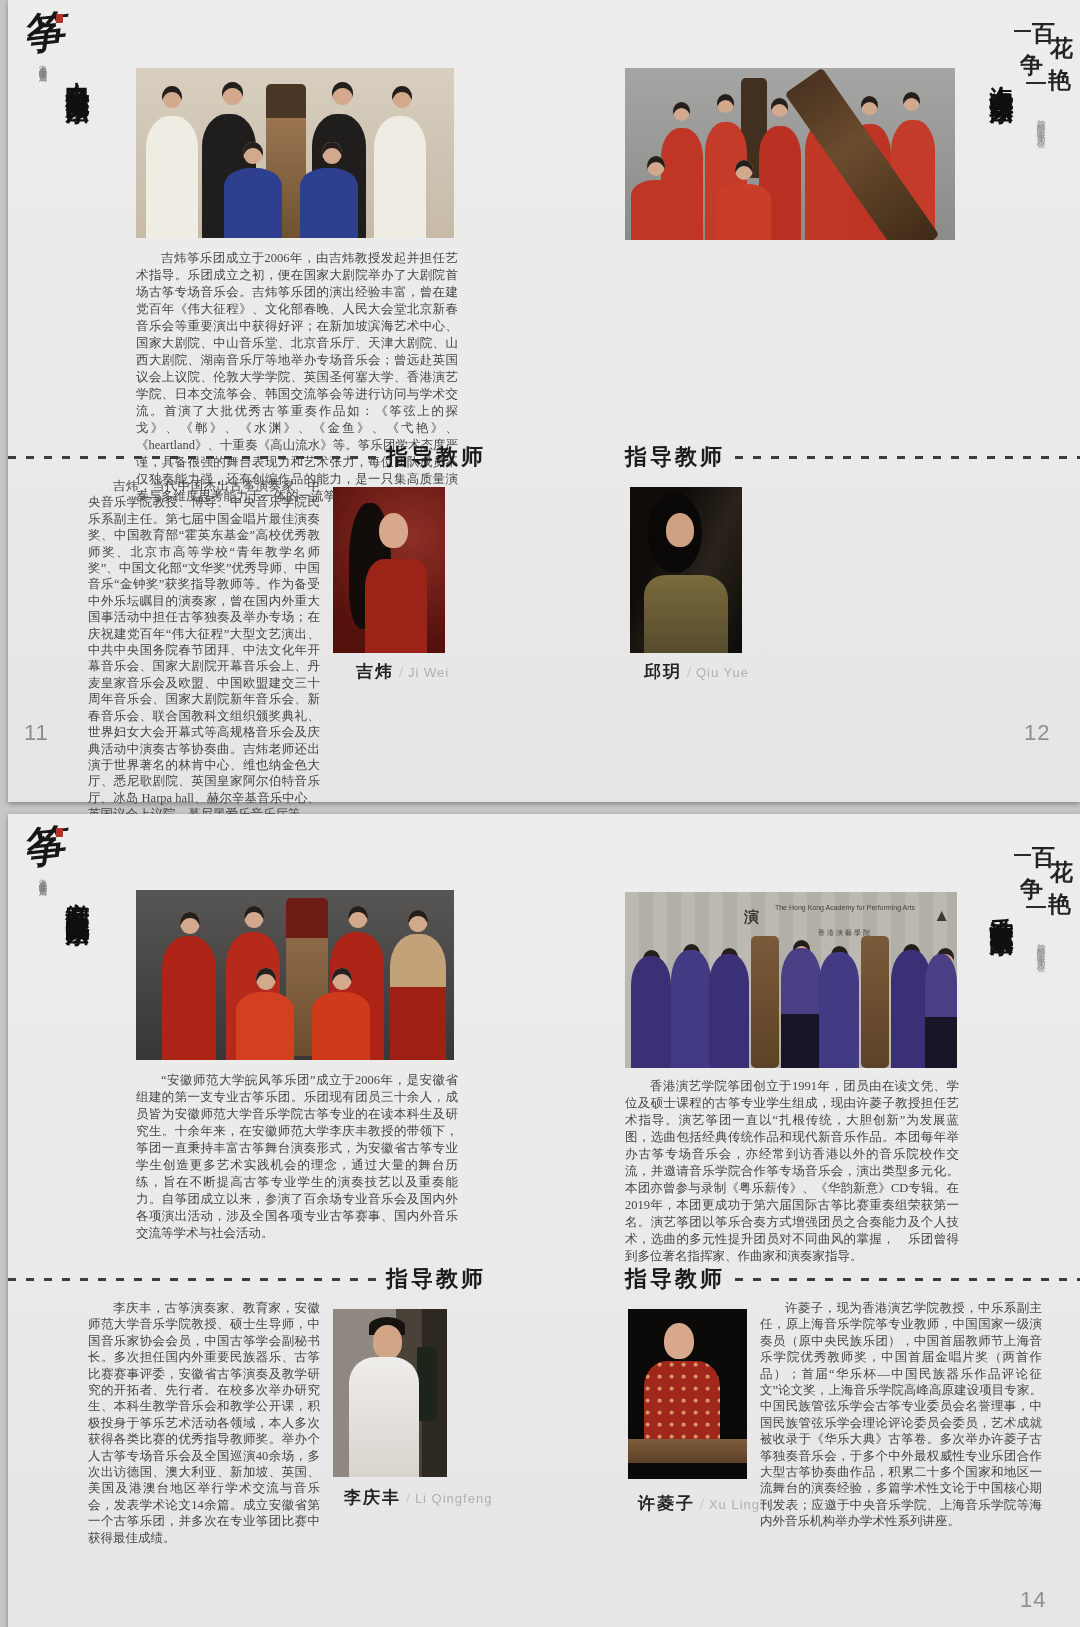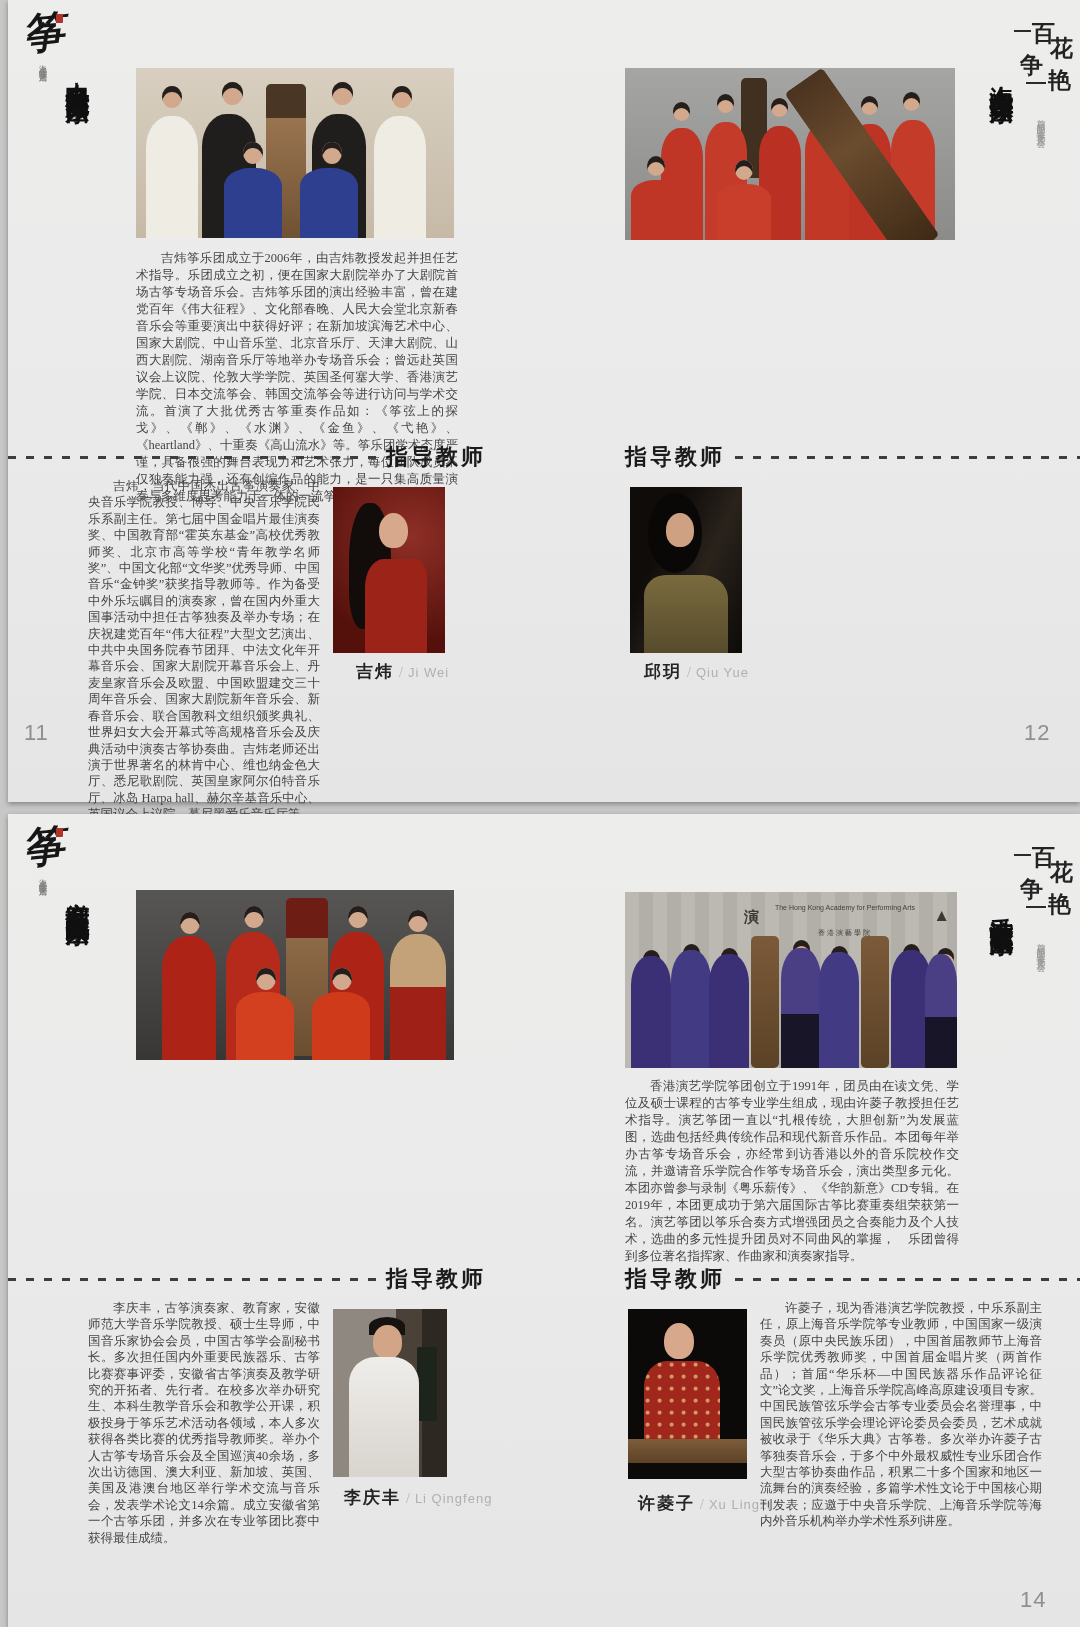--- a/index.html
+++ b/index.html
@@ -185,20 +185,21 @@
     <div class="ph-head" style="left:212px;top:16px;width:20px;height:22px;"></div>
     <div class="ph-fig" style="left:194px;width:54px;height:128px;background:#ad2417;"></div>
     <div class="ph-head" style="left:272px;top:20px;width:20px;height:22px;"></div>
     <div class="ph-fig" style="left:254px;width:56px;height:126px;background:linear-gradient(180deg,#c3a27a 42%,#9e2016 42%);"></div>
     <div class="ph-head" style="left:120px;top:78px;width:20px;height:22px;"></div>
     <div class="ph-fig" style="left:100px;width:58px;height:68px;background:#d2401f;"></div>
     <div class="ph-head" style="left:196px;top:78px;width:20px;height:22px;"></div>
     <div class="ph-fig" style="left:176px;width:58px;height:68px;background:#cf3a1a;"></div>
   </div>
 
+  <div class="intro" style="left:128px;top:258px;width:322px;height:108px;">“安徽师范大学皖风筝乐团”成立于2006年，是安徽省组建的第一支专业古筝乐团。乐团现有团员三十余人，成员皆为安徽师范大学音乐学院古筝专业的在读本科生及研究生。十余年来，在安徽师范大学李庆丰教授的带领下，筝团一直秉持丰富古筝舞台演奏形式，为安徽省古筝专业学生创造更多艺术实践机会的理念，通过大量的舞台历练，旨在不断提高古筝专业学生的演奏技艺以及重奏能力。自筝团成立以来，参演了百余场专业音乐会及国内外各项演出活动，涉及全国各项专业古筝赛事、国内外音乐交流等学术与社会活动。</div>
 
   <div class="divider" style="left:0;top:464px;width:368px;"></div>
   <div class="sec-label" style="left:378px;top:450px;">指导教师</div>
 
   <div class="bio" style="left:80px;top:486px;width:232px;">李庆丰，古筝演奏家、教育家，安徽师范大学音乐学院教授、硕士生导师，中国音乐家协会会员，中国古筝学会副秘书长。多次担任国内外重要民族器乐、古筝比赛赛事评委，安徽省古筝演奏及教学研究的开拓者、先行者。在校多次举办研究生、本科生教学音乐会和教学公开课，积极投身于筝乐艺术活动各领域，本人多次获得各类比赛的优秀指导教师奖。举办个人古筝专场音乐会及全国巡演40余场，多次出访德国、澳大利亚、新加坡、英国、美国及港澳台地区举行学术交流与音乐会，发表学术论文14余篇。成立安徽省第一个古筝乐团，并多次在专业筝团比赛中获得最佳成绩。</div>
 
   <div class="iphoto" style="left:325px;top:495px;width:114px;height:168px;background:linear-gradient(90deg,#8f8881 55%,#4a4138 55%,#4a4138 78%,#2e2822 78%);">
     <div style="position:absolute;left:84px;top:38px;width:20px;height:74px;background:#1d241c;border-radius:2px;"></div>
     <div style="position:absolute;left:36px;top:8px;width:36px;height:18px;background:#15120f;border-radius:50% 50% 0 0;"></div>
     <div style="position:absolute;left:40px;top:16px;width:29px;height:34px;background:#d2a586;border-radius:48% 48% 45% 45%;"></div>

